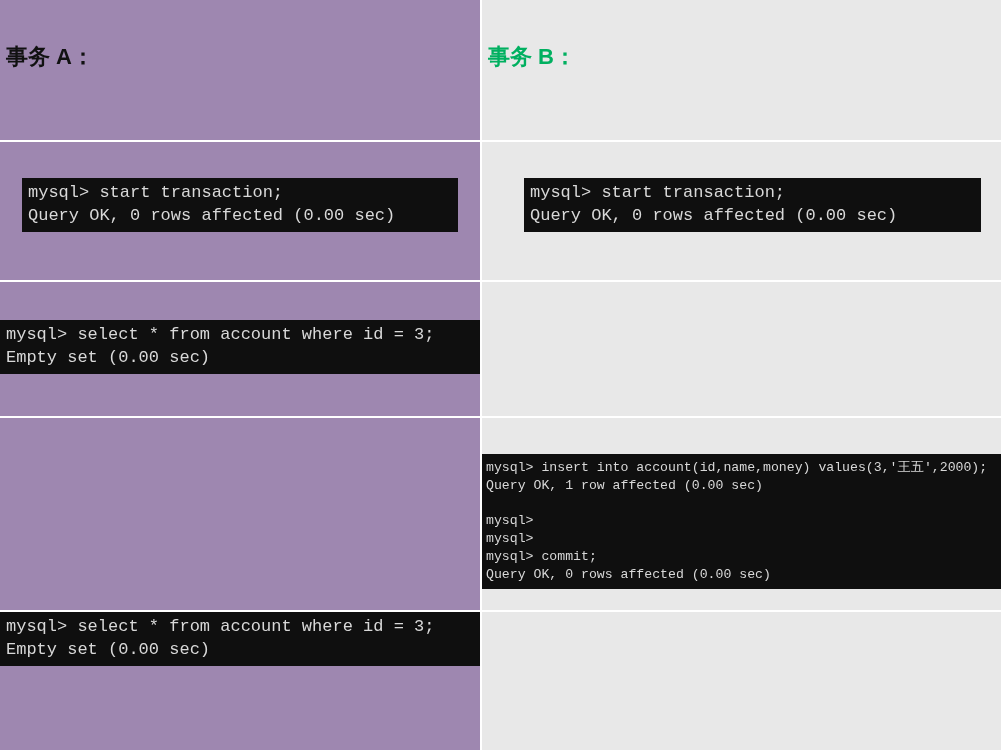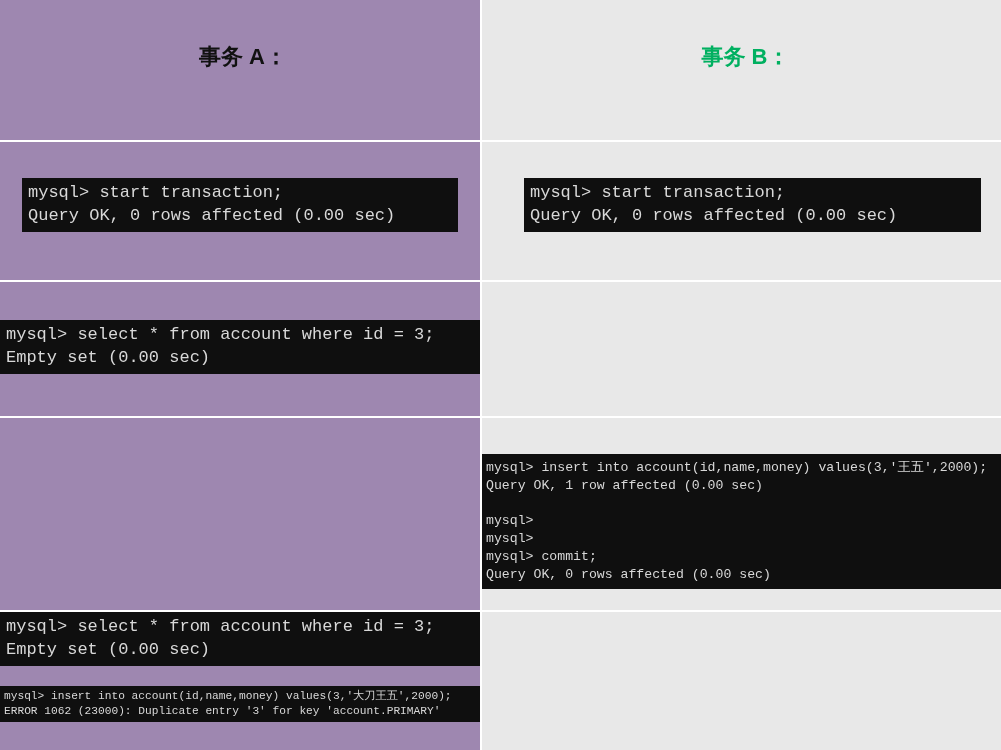--- a/index.html
+++ b/index.html
@@ -13,21 +13,20 @@
       grid-template-columns: 480px 521px;
       grid-auto-rows: auto;
       gap: 2px;
       background: #fff;
     }
     .cell-a { background: #9e87b0; }
     .cell-b { background: #e8e8e8; }
     .label {
       font-size: 22px;
       font-weight: bold;
-      text-align: center;
     }
     .label-a { color: #111; }
     .label-b { color: #00b060; }
     .terminal {
       background: #0f0f0f;
       color: #d8d8d8;
       font-family: "Consolas", "Courier New", monospace;
       white-space: pre;
       line-height: 1.35;
     }
@@ -70,18 +69,16 @@
 
 mysql&gt;
 mysql&gt;
 mysql&gt; commit;
 Query OK, 0 rows affected (0.00 sec)</div>
   </div>
 
   <div class="cell-a" style="height:144px;padding:0;">
     <div class="terminal term-large w-457" style="margin-bottom:20px;">mysql&gt; select * from account where id = 3;
 Empty set (0.00 sec)</div>
-    <div class="terminal term-small w-457" style="font-size:11.2px;">mysql&gt; insert into account(id,name,money) values(3,'大刀王五',2000);
-ERROR 1062 (23000): Duplicate entry '3' for key 'account.PRIMARY'</div>
   </div>
   <div class="cell-b" style="height:144px;"></div>
 
 </div>
 
 </body></html>

